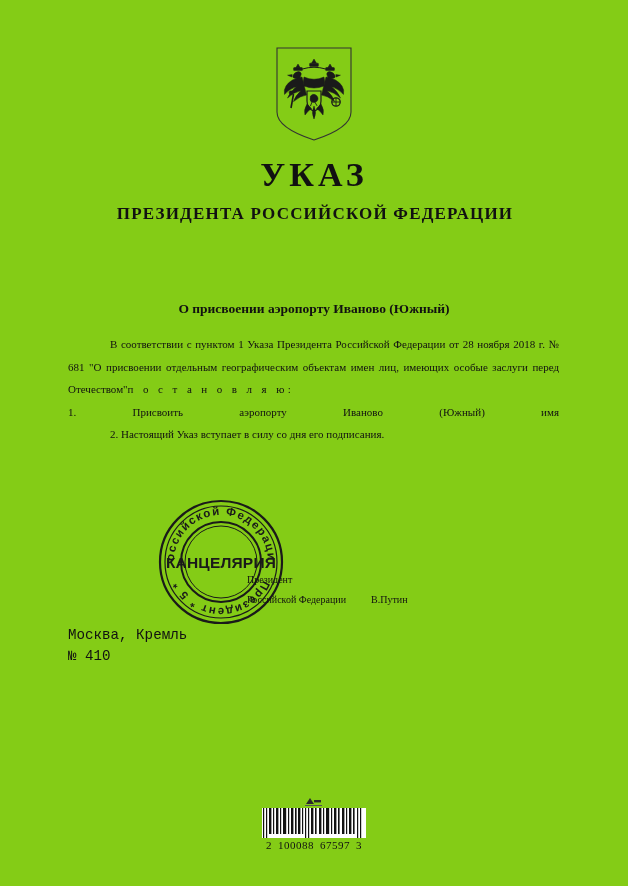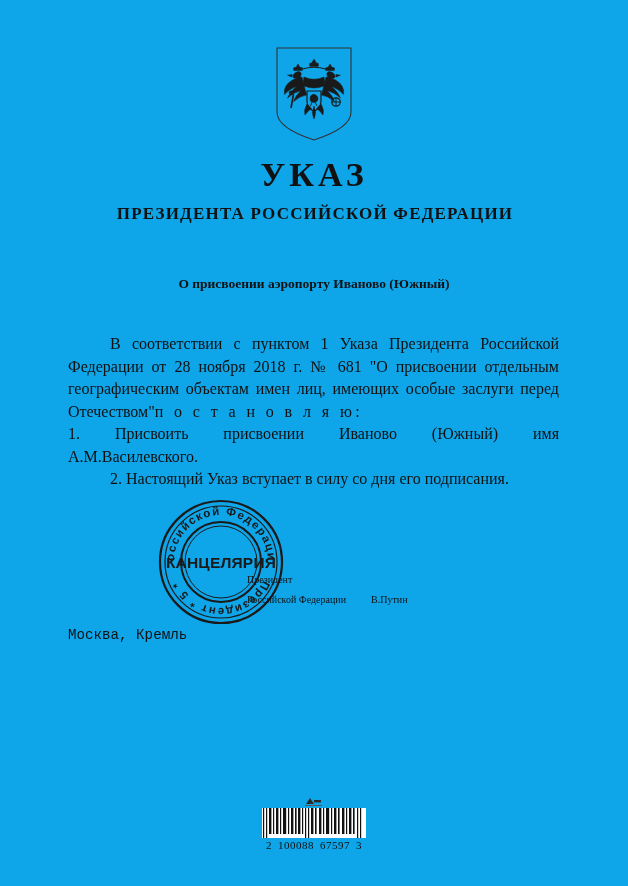--- a/index.html
+++ b/index.html
@@ -15,21 +15,21 @@
     font-family: "Liberation Serif", "DejaVu Serif", serif;
     color: #111111;
     overflow: hidden;
   }
 
   .page {
     position: absolute;
     inset: 0;
     width: 628px;
     height: 886px;
-    background: #0ea5e9;
+    background: #84cc16;
   }
 
   
   .emblem-wrap {
     position: absolute;
     left: 0;
     right: 0;
     top: 44px;
     display: flex;
     justify-content: center;
@@ -68,29 +68,29 @@
   .heading {
     position: absolute;
     left: 110px;
     width: 408px;
     top: 274px;
     text-align: center;
     font-size: 13.5px;
     font-weight: bold;
     line-height: 19px;
   }
-  .heading div { white-space: nowrap; }
+  .heading div { white-space: nowrap; margin-top: 25px; }
 
   
   .body-block {
     position: absolute;
     left: 68px;
     width: 491px;
     top: 333px;
-    font-size: 16px;
+    font-size: 11px;
     line-height: 22.5px;
   }
   .para {
     margin: 0;
     text-align: justify;
     text-justify: inter-word;
     text-indent: 42px;
   }
   .spaced {
     letter-spacing: 3.4px;
@@ -231,27 +231,26 @@
     <div>О присвоении аэропорту Иваново (Южный)</div>
   </div>
 
   <div class="body-block">
 
     <p class="para"><span>В соответствии с пунктом 1 Указа Президента Российской Федерации от 28 ноября 2018 г. № 681 "О присвоении отдельным географическим объектам имен лиц, имеющих особые заслуги перед Отечеством"</span><span class="spaced">п о с т а н о в л я ю:</span></p>
 
     <p class="para stretch-line">
       <span>1.</span>
       <span>Присвоить</span>
-      <span>присвоении</span>
+      <span>аэропорту</span>
       <span>Иваново</span>
       <span>(Южный)</span>
       <span>имя</span>
     </p>
 
-    <p class="para" style="text-indent:0">А.М.Василевского.</p>
 
     <p class="para"><span>2.</span><span> </span><span>Настоящий Указ вступает в силу со дня его подписания.</span></p>
   </div>
 
   <div class="seal">
     <svg viewBox="0 0 128 128" aria-hidden="true">
       <defs>
         <path id="ringTop" d="M 64,64 m -47,0 a 47,47 0 1,1 94,0" fill="none"></path>
         <path id="ringBottom" d="M 64,64 m 46,0 a 46,46 0 1,1 -92,0" fill="none"></path>
       </defs>
@@ -274,20 +273,21 @@
   <div class="sign-block">
     <div class="sign-role">Президент</div>
     <div class="sign-row">
       <span class="sign-role">Российской Федерации</span>
       <span class="sign-name">В.Путин</span>
     </div>
   </div>
 
   <div class="place-block">
     <div>Москва, Кремль</div>
+    <div>№ 410</div>
   </div>
 
   <div class="barcode-wrap">
     <svg class="barcode-mark" viewBox="0 0 22 11" aria-hidden="true">
       <path d="M3 8 L7 2 L11 8 Z" fill="#2a2a2a"></path>
       <rect x="11" y="4" width="7" height="2.4" fill="#2a2a2a"></rect>
       <rect x="2" y="9" width="17" height="1" fill="#555"></rect>
     </svg>
 
     <svg class="barcode-bars" width="104" height="30" viewBox="0 0 104 30" aria-hidden="true">

